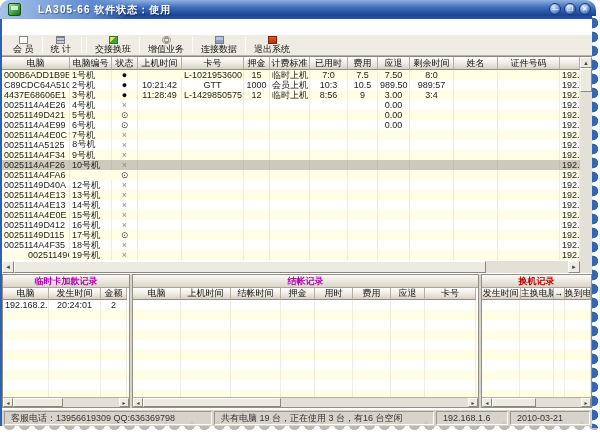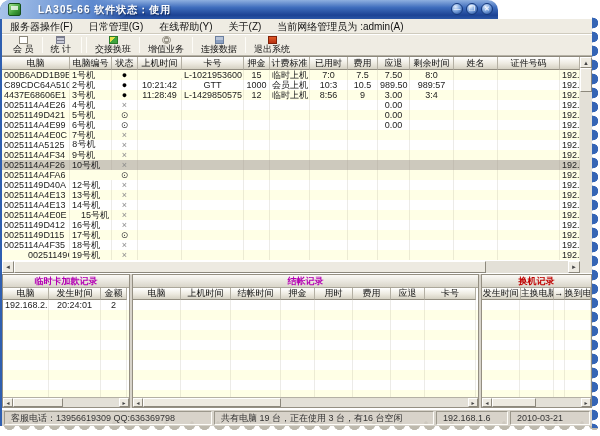--- a/index.html
+++ b/index.html
@@ -1,21 +1,21 @@
 <!DOCTYPE html>
 <html><head>
 <meta charset="utf-8">
 <style>
   html,body{margin:0;padding:0;background:#fff;}
   *{box-sizing:border-box;}
   body{font-family:"Liberation Sans","DejaVu Sans",sans-serif;}
   .window{position:relative;width:600px;height:436px;overflow:hidden;background:#fff;}
 
   
-  .titlebar{position:absolute;left:0;top:0;width:498px;height:19px;border-radius:10px 10px 0 0;
+  .titlebar{position:absolute;left:0;top:0;width:596px;height:19px;border-radius:10px 10px 0 0;
     background:linear-gradient(#8FB0E0,#3E6CBC 40%,#1C4394 80%,#2B56A6);}
   .titlebar .swoosh{position:absolute;left:0;top:0;width:130px;height:19px;border-radius:10px 0 14px 0;
     background:linear-gradient(100deg,#A9C4EA,#5D89CF 70%,rgba(93,137,207,0));}
   .app-icon{position:absolute;left:8px;top:3px;width:13px;height:13px;border-radius:2px;
     background:linear-gradient(135deg,#9FE08C,#3E9E3A 60%,#1F6E22);border:1px solid #14501B;}
   .app-icon::after{content:"";position:absolute;left:2px;top:2px;width:7px;height:4px;background:rgba(255,255,255,.75);}
   .title-text{position:absolute;left:38px;top:3px;font-size:10px;font-weight:bold;color:#fff;letter-spacing:1px;
     text-shadow:1px 1px 1px rgba(0,0,0,.4);white-space:nowrap;}
   .winbtns{position:absolute;right:5px;top:3px;display:flex;gap:3px;}
   .winbtn{width:12px;height:12px;border-radius:50%;border:1px solid #16397C;color:#fff;font-size:7px;line-height:10px;
@@ -109,27 +109,20 @@
     <div class="swoosh"></div>
     <div class="app-icon"></div>
     <div class="title-text">LA305-66 软件状态：使用</div>
     <div class="winbtns">
       <div class="winbtn">—</div>
       <div class="winbtn">❐</div>
       <div class="winbtn">✕</div>
     </div>
   </div>
 
-  <div class="menubar">
-    <span class="menu-item">服务器操作(F)</span>
-    <span class="menu-item">日常管理(G)</span>
-    <span class="menu-item">在线帮助(Y)</span>
-    <span class="menu-item">关于(Z)</span>
-    <span class="menu-item">当前网络管理员为 :admin(A)</span>
-  </div>
 
   <div class="toolbar">
     <div class="tbtn">
       <div class="ticon icon-member"></div>
       <span>会 员</span>
     </div>
     <div class="tsep"></div>
     <div class="tbtn">
       <div class="ticon icon-stats"></div>
       <span>统 计</span>
@@ -394,21 +387,21 @@
           <div class="tcell center" style="width: 38px;"></div>
           <div class="tcell center" style="width: 30px;"></div>
           <div class="tcell center" style="width: 32px;"></div>
           <div class="tcell center" style="width: 44px;"></div>
           <div class="tcell center" style="width: 44px;"></div>
           <div class="tcell center" style="width: 62px;"></div>
           <div class="tcell center" style="width: 20px;">192.</div>
         </div>
         <div class="trow yellow">
           <div class="tcell left" style="width: 68px;">0025114A4E0E</div>
-          <div class="tcell left" style="width: 42px; text-align: right;">15号机</div>
+          <div class="tcell left" style="width: 42px;">15号机</div>
           <div class="tcell center st-off" style="width: 26px;">×</div>
           <div class="tcell center" style="width: 44px;"></div>
           <div class="tcell center" style="width: 62px;"></div>
           <div class="tcell center" style="width: 26px;"></div>
           <div class="tcell center" style="width: 40px;"></div>
           <div class="tcell center" style="width: 38px;"></div>
           <div class="tcell center" style="width: 30px;"></div>
           <div class="tcell center" style="width: 32px;"></div>
           <div class="tcell center" style="width: 44px;"></div>
           <div class="tcell center" style="width: 44px;"></div>

